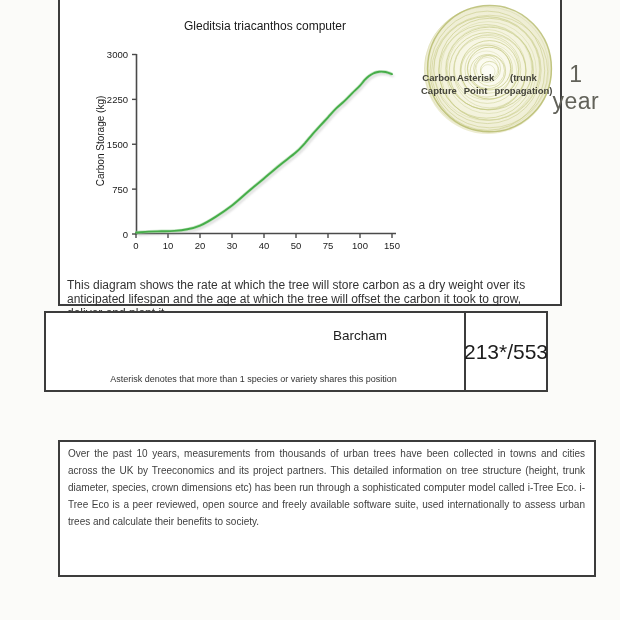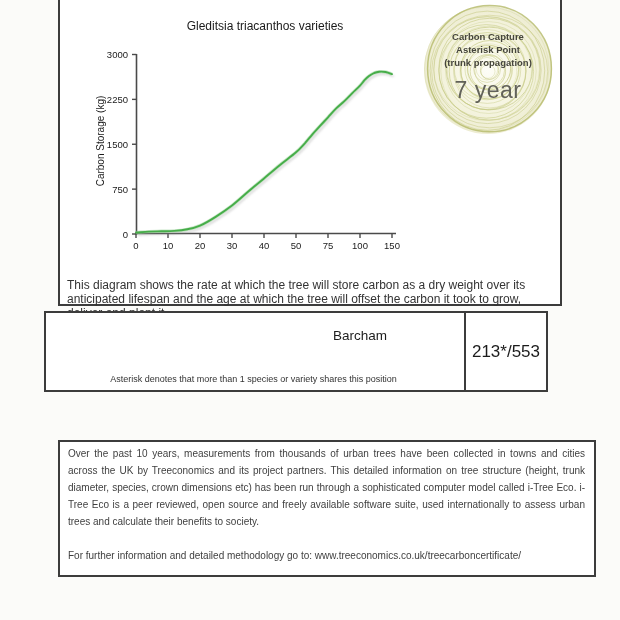--- a/index.html
+++ b/index.html
@@ -35,36 +35,36 @@
     text-align:center;font-size:10px;color:#1a1a1a;
   }
   .caption{
     position:absolute;left:7px;top:280px;width:486px;
     font-size:12px;line-height:14px;color:#333333;
   }
   
   .badge{position:absolute;left:361px;top:5px;width:134px;height:134px;}
   .badge svg{position:absolute;inset:0;}
   .badge-text{
-    position:absolute;inset:0;display:flex;flex-direction:column;
+    position:absolute;inset:0;display:flex;flex-direction:row;
     align-items:center;text-align:center;padding-top:27px;box-sizing:border-box;
   }
   .badge-line{font-size:9.5px;font-weight:bold;line-height:13px;color:#45453c;}
   .badge-value{font-size:23px;color:#62625a;margin-top:8px;letter-spacing:0.5px;}
   
   .box-rank{left:44px;top:311px;width:504px;height:81px;}
   .rank-divider{position:absolute;left:418px;top:0;bottom:0;width:2px;background:#3c3c3c;}
   .rank-label{
     position:absolute;left:287px;top:12px;
     font-size:13.5px;line-height:21px;color:#1c1c1c;
   }
   .rank-value{
     position:absolute;left:420px;right:0;top:0;bottom:0;
     display:flex;align-items:center;justify-content:center;
-    font-size:17px;color:#1c1c1c;
+    font-size:21px;color:#1c1c1c;
   }
   .rank-note{
     position:absolute;left:0;width:415px;bottom:6px;
     text-align:center;font-size:9px;color:#333333;
   }
   
   .info-bar{
     position:absolute;left:58px;top:397px;width:504px;height:41px;
     background:#3b3b3b;color:#f7f7f7;font-size:13.5px;
     padding:9px 0 0 11px;box-sizing:border-box;
@@ -76,21 +76,21 @@
   .info-link-line{
     font-size:10px;line-height:17px;color:#3f3f3f;margin-top:17px;
   }
 </style>
 </head>
 <body>
 
 <div class="page">
 
   <div class="box box-chart">
-    <div class="chart-title">Gleditsia triacanthos varieties</div>
+    <div class="chart-title">Gleditsia triacanthos computer</div>
     <svg class="chart-svg" id="chart-svg" viewBox="0 0 500 300">
         <line x1="76.5" y1="52" x2="76.5" y2="232.5" stroke="#4a4a4a" stroke-width="1.6"></line>
         <line x1="75.5" y1="231.5" x2="336" y2="231.5" stroke="#4a4a4a" stroke-width="1.6"></line>
         <line x1="72" y1="232" x2="76.5" y2="232" stroke="#4a4a4a" stroke-width="1.4"></line>
         <text x="68" y="235.5" text-anchor="end" font-size="9.5" fill="#1a1a1a">0</text>
         <line x1="72" y1="187.125" x2="76.5" y2="187.125" stroke="#4a4a4a" stroke-width="1.4"></line>
         <text x="68" y="190.625" text-anchor="end" font-size="9.5" fill="#1a1a1a">750</text>
         <line x1="72" y1="142.25" x2="76.5" y2="142.25" stroke="#4a4a4a" stroke-width="1.4"></line>
         <text x="68" y="145.75" text-anchor="end" font-size="9.5" fill="#1a1a1a">1500</text>
         <line x1="72" y1="97.375" x2="76.5" y2="97.375" stroke="#4a4a4a" stroke-width="1.4"></line>
@@ -164,32 +164,31 @@
           <ellipse cx="66.5" cy="67.1" rx="53.7" ry="53.5" fill="none" stroke="#bcc172" stroke-width="0.8" opacity="0.54"></ellipse>
           <ellipse cx="68.7" cy="68.5" rx="58.0" ry="56.3" fill="none" stroke="#ced193" stroke-width="0.8" opacity="0.78"></ellipse>
           <ellipse cx="66.4" cy="67.7" rx="57.3" ry="59.6" fill="none" stroke="#c3c77f" stroke-width="0.8" opacity="0.68"></ellipse>
           <ellipse cx="65.7" cy="65.9" rx="62.2" ry="62.0" fill="none" stroke="#d7d9a6" stroke-width="0.8" opacity="0.57"></ellipse>
           <ellipse cx="68.5" cy="65.7" rx="61.9" ry="63.1" fill="none" stroke="#b5ba6a" stroke-width="1.5" opacity="0.81"></ellipse>
         </svg>
       <div class="badge-text">
         <div class="badge-line">Carbon Capture</div>
         <div class="badge-line">Asterisk Point</div>
         <div class="badge-line">(trunk propagation)</div>
-        <div class="badge-value">7 year</div>
+        <div class="badge-value">1 year</div>
       </div>
     </div>
   </div>
 
   <div class="box box-rank">
     <div class="rank-divider"></div>
     <div class="rank-label">
       <div>Barcham</div>
     </div>
     <div class="rank-value">213*/553</div>
     <div class="rank-note">Asterisk denotes that more than 1 species or variety shares this position</div>
   </div>
 
   <div class="box box-info">
     <div class="info-paragraph">Over the past 10 years, measurements from thousands of urban trees have been collected in towns and cities across the UK by Treeconomics and its project partners. This detailed information on tree structure (height, trunk diameter, species, crown dimensions etc) has been run through a sophisticated computer model called i-Tree Eco. i-Tree Eco is a peer reviewed, open source and freely available software suite, used internationally to assess urban trees and calculate their benefits to society.</div>
-    <div class="info-link-line">For further information and detailed methodology go to: www.treeconomics.co.uk/treecarboncertificate/</div>
   </div>
 
 </div>
 
 </body></html>

